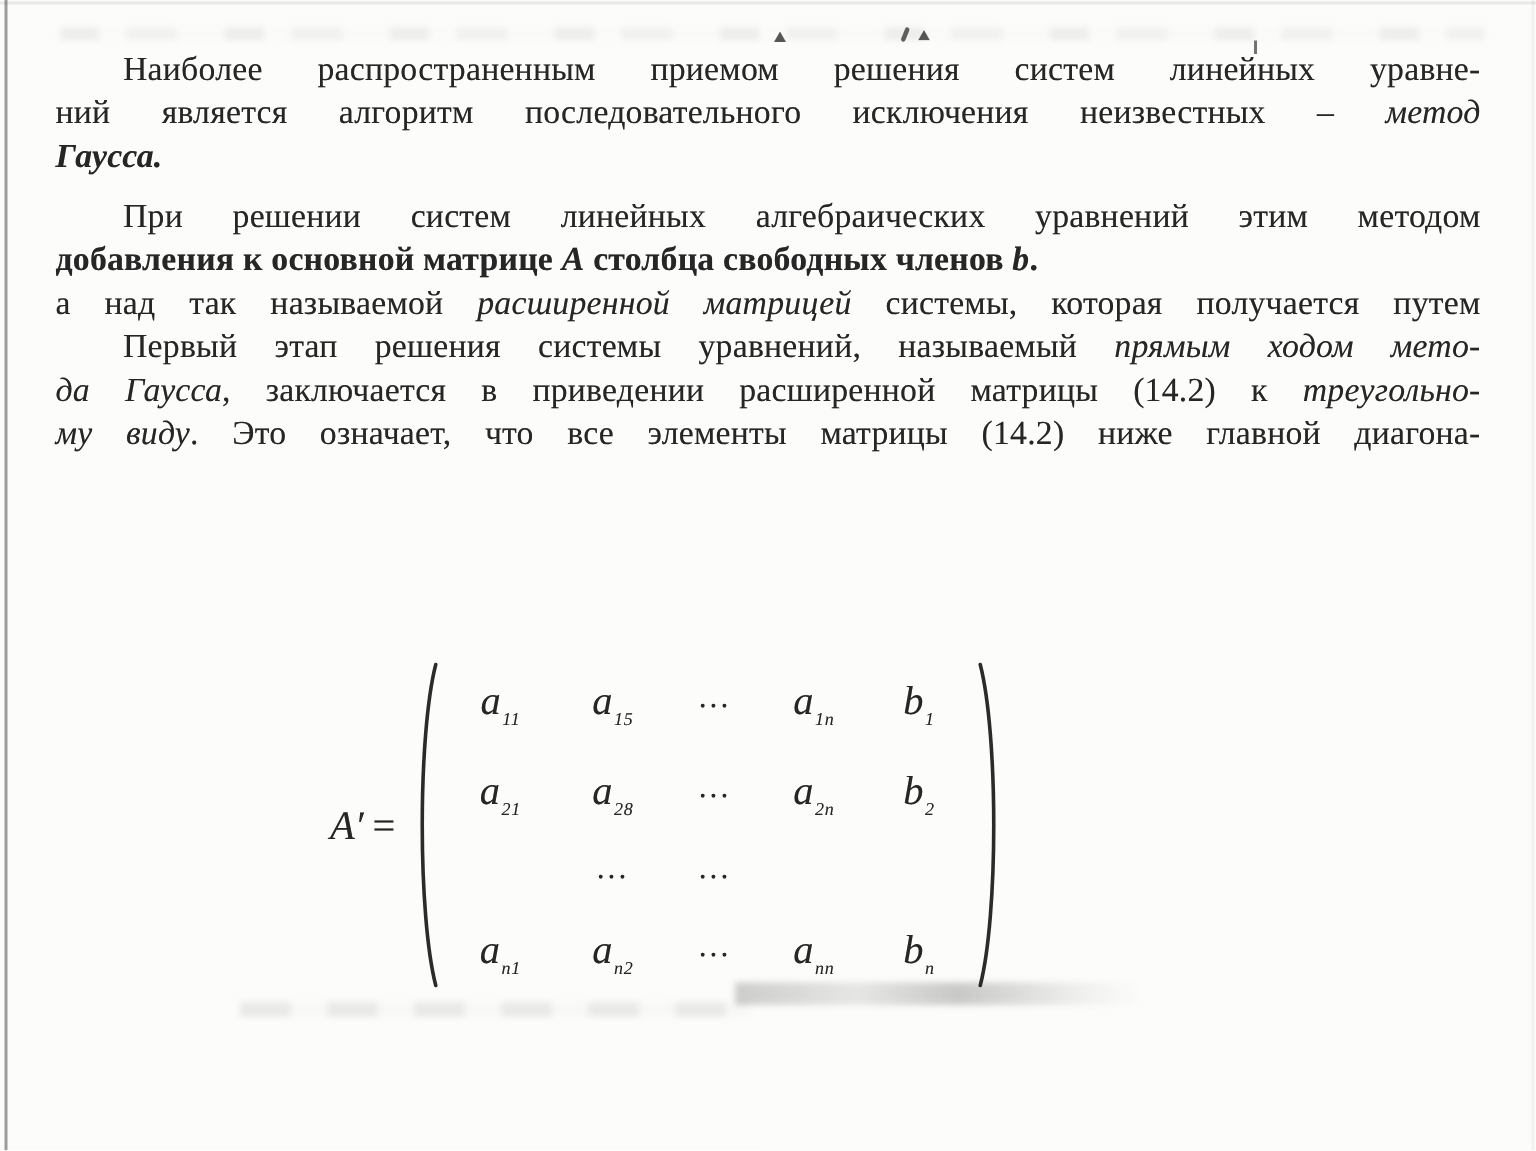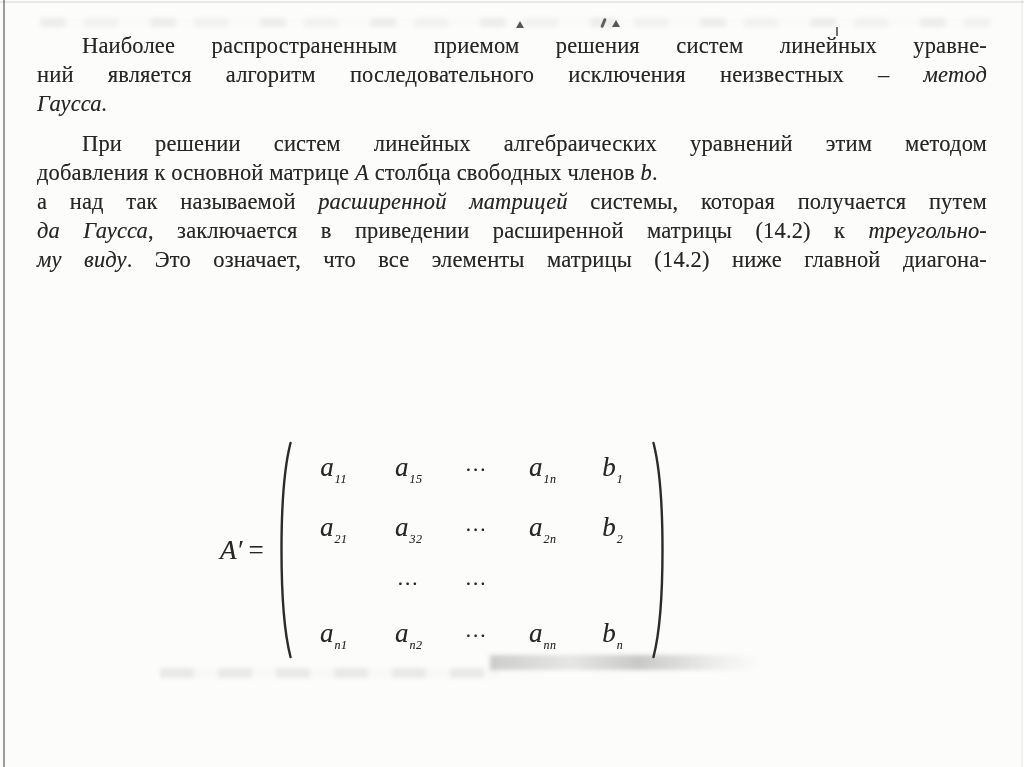--- a/index.html
+++ b/index.html
@@ -78,21 +78,21 @@
     text-shadow: 0 0 0.4px rgba(20,20,20,0.4);
   }
   .para { margin: 0; }
   .para + .para { margin-top: 0px; }
   .para.gap-after-first { margin-top: 11px; }
   .line {
     text-align: justify;
     text-align-last: justify;
     white-space: normal;
   }
-  .line.last { text-align-last: left; }
+  .line.last { text-align-last: left; font-weight: bold; }
   .line.indent { text-indent: 45px; }
   .it { font-style: italic; }
 
   
   .formula {
     position: absolute;
     left: 220px; top: 436px; height: 228px;
     display: flex;
     align-items: center;
   }
@@ -157,38 +157,39 @@
         <div class="line indent"><span>Наиболее распространенным приемом решения систем линейных уравне-</span></div>
         <div class="line"><span>ний является алгоритм последовательного исключения неизвестных – </span><span class="it">метод</span></div>
         <div class="line last"><span class="it">Гаусса.</span></div>
       </div>
       <div class="para gap-after-first">
         <div class="line indent"><span>При решении систем линейных алгебраических уравнений этим методом</span></div>
         <div class="line last"><span>добавления к основной матрице </span><span class="it">A</span><span> столбца свободных членов </span><span class="it">b</span><span>.</span></div>
         <div class="line"><span>а над так называемой </span><span class="it">расширенной матрицей</span><span> системы, которая получается путем</span></div>
       </div>
       <div class="para">
+        <div class="line indent"><span>Первый этап решения системы уравнений, называемый </span><span class="it">прямым ходом мето-</span></div>
         <div class="line"><span class="it">да Гаусса</span><span>, заключается в приведении расширенной матрицы (14.2) к </span><span class="it">треугольно-</span></div>
         <div class="line"><span class="it">му виду</span><span>. Это означает, что все элементы матрицы (14.2) ниже главной диагона-</span></div>
       </div>
     </div>
 
   <div class="formula">
     <span class="lhs"><span class="var">A′</span><span class="eq">=</span></span>
     <svg class="paren" width="20" height="224" viewBox="0 0 20 224">
       <path d="M 16.5 5 C 4.5 52 4.5 172 16.5 219" fill="none" stroke="#2b2b2b" stroke-width="2.4" stroke-linecap="round"></path>
     </svg>
     <div class="matrix-grid">
         <div class="cell"><span class="var">a</span><span class="sub">11</span></div>
         <div class="cell"><span class="var">a</span><span class="sub">15</span></div>
         <div class="cell dots">...</div>
         <div class="cell"><span class="var">a</span><span class="sub">1n</span></div>
         <div class="cell"><span class="var">b</span><span class="sub">1</span></div>
         <div class="cell"><span class="var">a</span><span class="sub">21</span></div>
-        <div class="cell"><span class="var">a</span><span class="sub">32</span></div>
+        <div class="cell"><span class="var">a</span><span class="sub">28</span></div>
         <div class="cell dots">...</div>
         <div class="cell"><span class="var">a</span><span class="sub">2n</span></div>
         <div class="cell"><span class="var">b</span><span class="sub">2</span></div>
         <div class="cell"></div>
         <div class="cell dots">...</div>
         <div class="cell dots">...</div>
         <div class="cell"></div>
         <div class="cell"></div>
         <div class="cell"><span class="var">a</span><span class="sub">n1</span></div>
         <div class="cell"><span class="var">a</span><span class="sub">n2</span></div>

